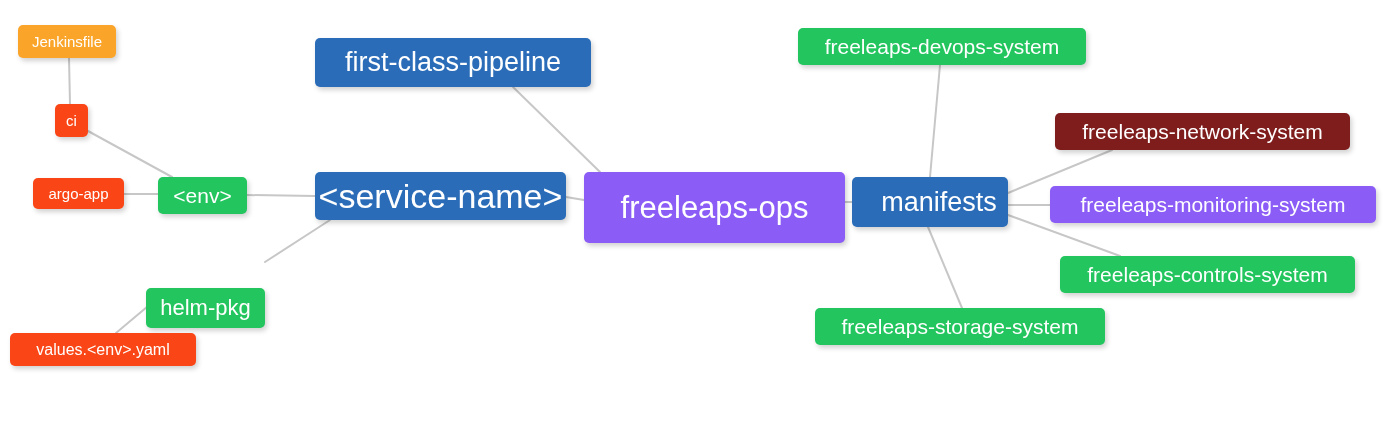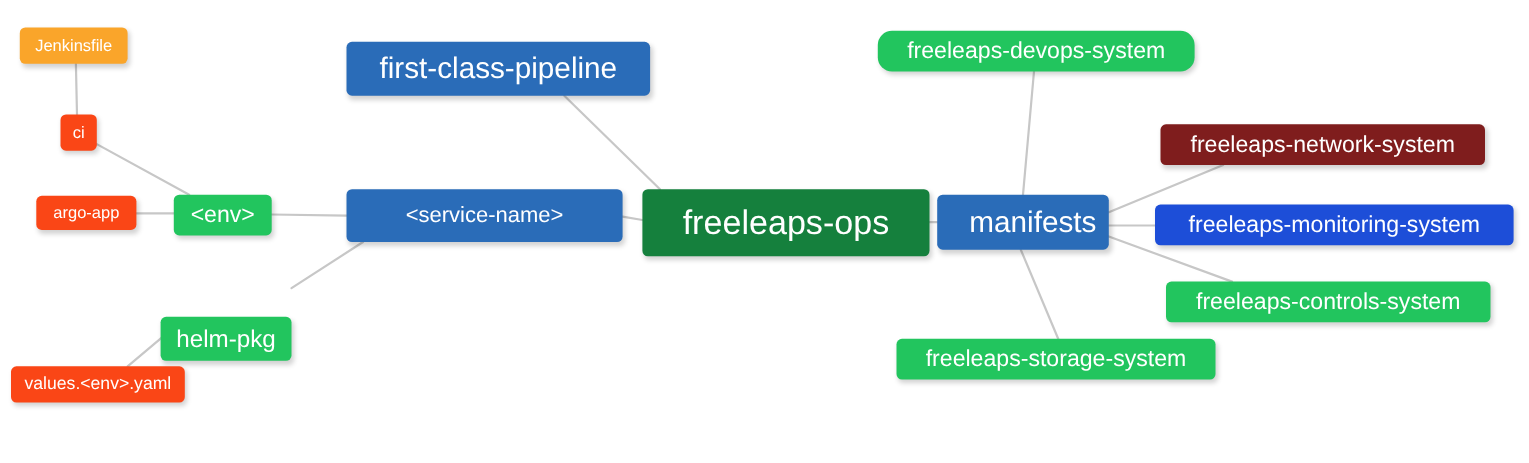--- a/index.html
+++ b/index.html
@@ -51,57 +51,57 @@
       <line x1="172" y1="177" x2="88" y2="131" stroke="#c7c7c7" stroke-width="2" stroke-linecap="round"></line>
       <line x1="70" y1="104" x2="69" y2="58" stroke="#c7c7c7" stroke-width="2" stroke-linecap="round"></line>
       <line x1="160" y1="296" x2="116" y2="333" stroke="#c7c7c7" stroke-width="2" stroke-linecap="round"></line>
       <line x1="930" y1="177" x2="940" y2="65" stroke="#c7c7c7" stroke-width="2" stroke-linecap="round"></line>
       <line x1="1008" y1="193" x2="1112" y2="150" stroke="#c7c7c7" stroke-width="2" stroke-linecap="round"></line>
       <line x1="1008" y1="205" x2="1050" y2="205" stroke="#c7c7c7" stroke-width="2" stroke-linecap="round"></line>
       <line x1="1008" y1="215" x2="1120" y2="256" stroke="#c7c7c7" stroke-width="2" stroke-linecap="round"></line>
       <line x1="928" y1="227" x2="962" y2="308" stroke="#c7c7c7" stroke-width="2" stroke-linecap="round"></line>
     </svg>
   <div id="node-layer">
-      <div class="node" style="left: 584px; top: 172px; width: 261px; height: 61px; background: #15803d; font-size: 31px;">
+      <div class="node" style="left: 584px; top: 172px; width: 261px; height: 71px; background: #8b5cf6; font-size: 31px;">
         <span>freeleaps-ops</span>
       </div>
       <div class="node" style="left: 315px; top: 38px; width: 276px; height: 49px; background: rgb(42, 108, 184); font-size: 27px;">
         <span>first-class-pipeline</span>
       </div>
-      <div class="node" style="left: 315px; top: 172px; width: 251px; height: 48px; background: rgb(42, 108, 184); font-size: 20px;">
+      <div class="node" style="left: 315px; top: 172px; width: 251px; height: 48px; background: rgb(42, 108, 184); font-size: 34px;">
         <span>&lt;service-name&gt;</span>
       </div>
       <div class="node" style="left: 158px; top: 177px; width: 89px; height: 37px; background: rgb(34, 197, 94); font-size: 21px;">
         <span>&lt;env&gt;</span>
       </div>
       <div class="node" style="left: 55px; top: 104px; width: 33px; height: 33px; background: rgb(250, 70, 22); font-size: 15px;">
         <span>ci</span>
       </div>
       <div class="node" style="left: 18px; top: 25px; width: 98px; height: 33px; background: rgb(250, 165, 42); font-size: 15px;">
         <span>Jenkinsfile</span>
       </div>
       <div class="node" style="left: 33px; top: 178px; width: 91px; height: 31px; background: rgb(250, 70, 22); font-size: 15px;">
         <span>argo-app</span>
       </div>
       <div class="node" style="left: 146px; top: 256px; width: 119px; height: 40px; background: rgb(34, 197, 94); font-size: 22px; margin-top: 32px;">
         <span>helm-pkg</span>
       </div>
-      <div class="node" style="left: 10px; top: 333px; width: 158px; height: 33px; background: rgb(250, 70, 22); font-size: 16px;">
+      <div class="node" style="left: 10px; top: 333px; width: 186px; height: 33px; background: rgb(250, 70, 22); font-size: 16px;">
         <span>values.&lt;env&gt;.yaml</span>
       </div>
       <div class="node" style="left: 852px; top: 177px; width: 156px; height: 50px; background: rgb(42, 108, 184); font-size: 27px; padding-left: 28px;">
         <span>manifests</span>
       </div>
-      <div class="node" style="left: 798px; top: 28px; width: 288px; height: 37px; background: rgb(34, 197, 94); font-size: 21px; border-radius: 13px;">
+      <div class="node" style="left: 798px; top: 28px; width: 288px; height: 37px; background: rgb(34, 197, 94); font-size: 21px;">
         <span>freeleaps-devops-system</span>
       </div>
       <div class="node" style="left: 1055px; top: 113px; width: 295px; height: 37px; background: #7f1d1d; font-size: 21px;">
         <span>freeleaps-network-system</span>
       </div>
-      <div class="node" style="left: 1050px; top: 186px; width: 326px; height: 37px; background: #1d4ed8; font-size: 21px; align-items: center;">
+      <div class="node" style="left: 1050px; top: 186px; width: 326px; height: 37px; background: #8b5cf6; font-size: 21px; align-items: center;">
         <span>freeleaps-monitoring-system</span>
       </div>
       <div class="node" style="left: 1060px; top: 256px; width: 295px; height: 37px; background: rgb(34, 197, 94); font-size: 21px;">
         <span>freeleaps-controls-system</span>
       </div>
       <div class="node" style="left: 815px; top: 308px; width: 290px; height: 37px; background: rgb(34, 197, 94); font-size: 21px;">
         <span>freeleaps-storage-system</span>
       </div>
     </div>
 </div>

